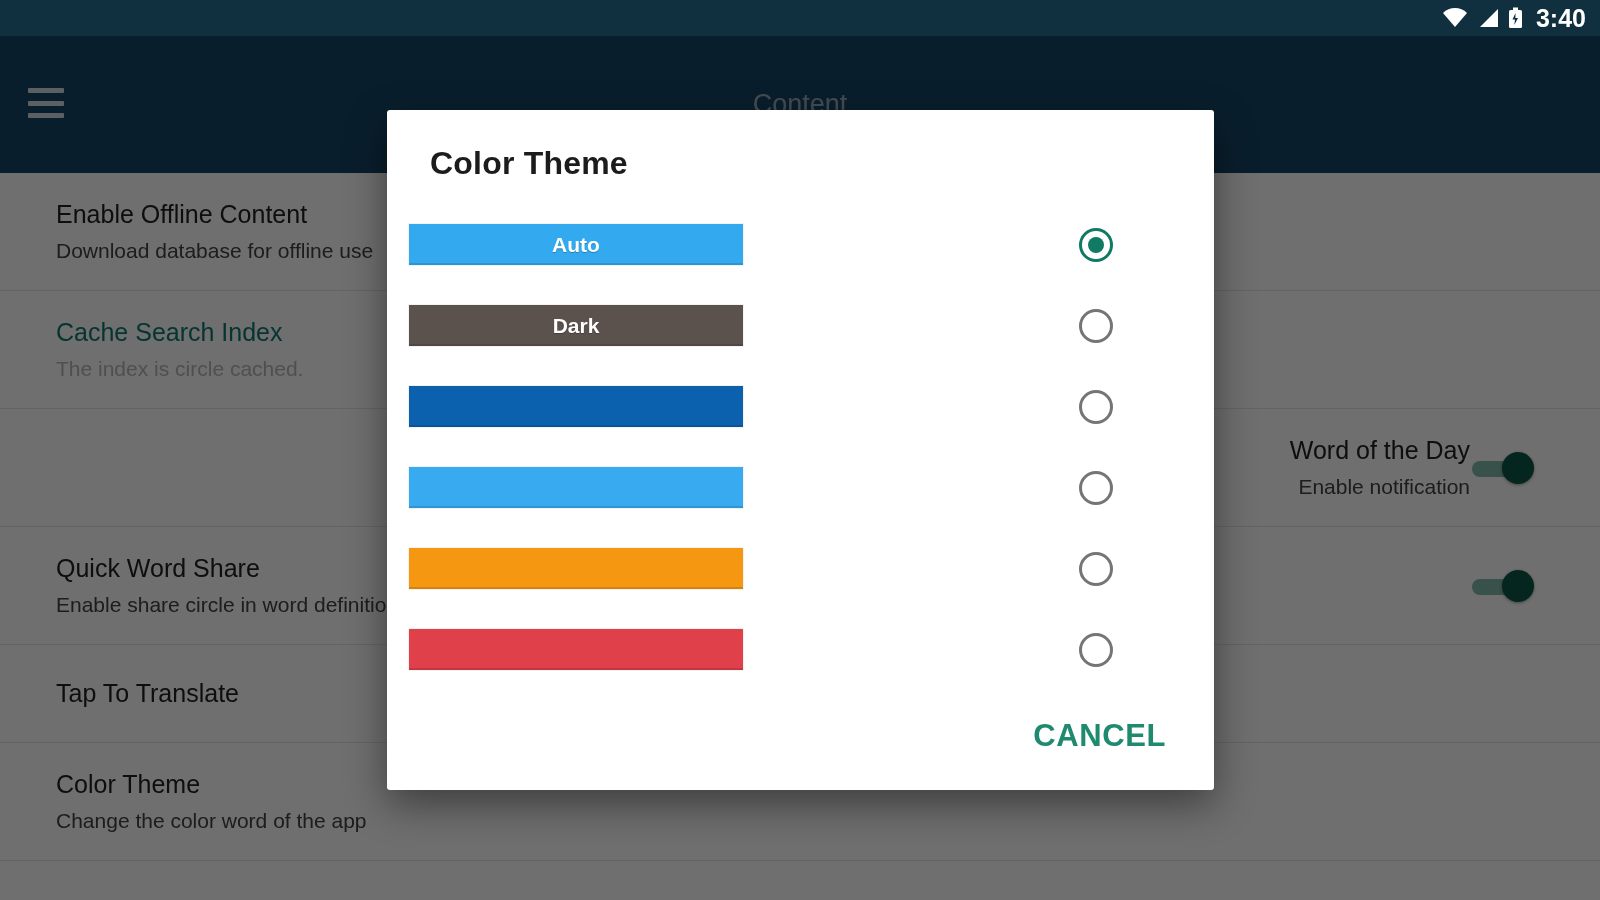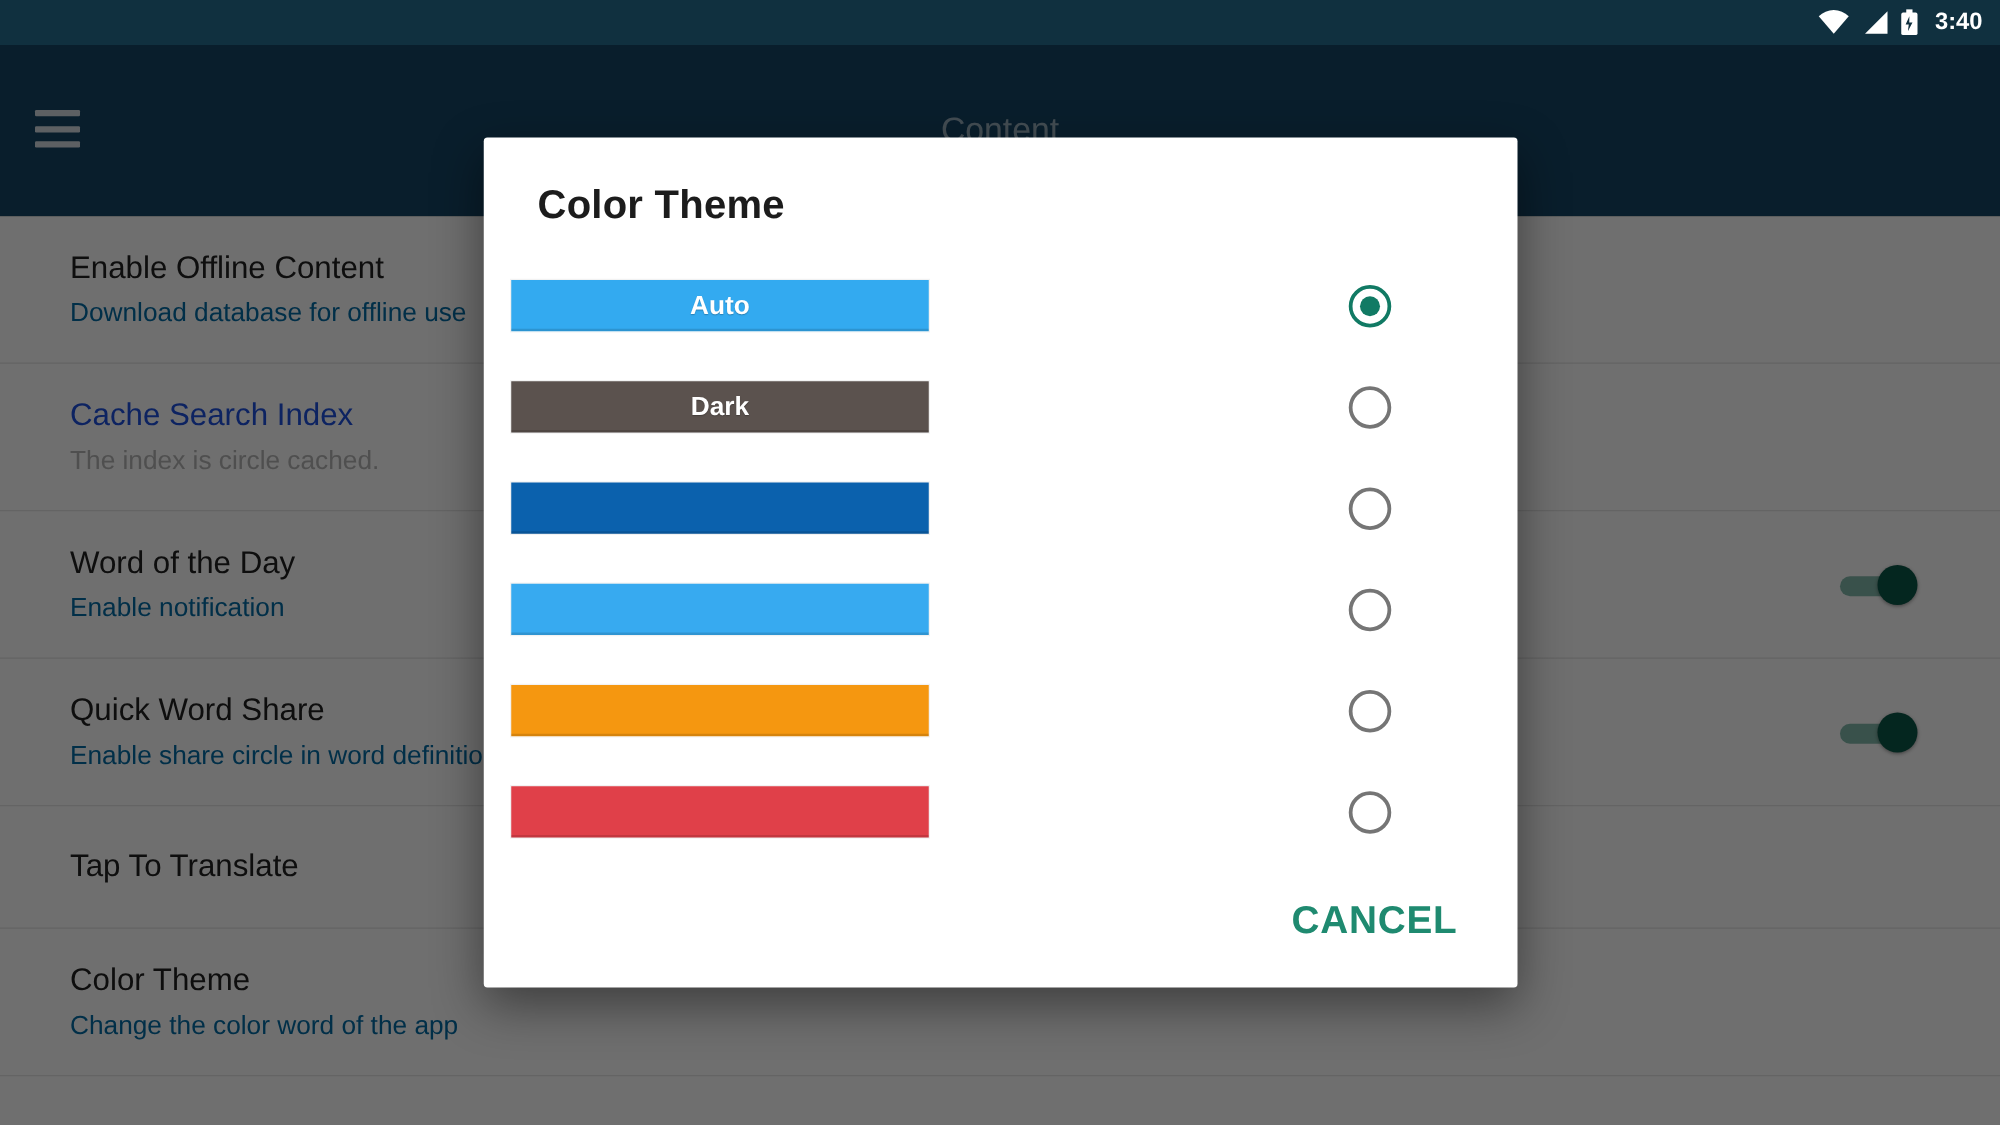--- a/index.html
+++ b/index.html
@@ -20,21 +20,21 @@
   #status-bar {
     position: absolute; left: 0; top: 0;
     width: 1600px; height: 36px;
     background: #10303f;
     display: flex; align-items: center; justify-content: flex-end;
     padding-right: 14px;
   }
   #status-icons { display: flex; align-items: center; gap: 9px; }
   .sicon { display: block; }
   #clock {
-    color: #ffffff; font-size: 19px; font-weight: bold;
+    color: #ffffff; font-size: 25px; font-weight: bold;
     letter-spacing: 0px; margin-left: 4px;
     font-family: "Liberation Sans", sans-serif;
   }
 
   
   #app-bar {
     position: absolute; left: 0; top: 36px;
     width: 1600px; height: 137px;
     background: #154463;
   }
@@ -66,23 +66,23 @@
     position: relative;
     padding: 0 56px 0 56px;
     border-bottom: 1px solid #dddddd;
     display: flex; align-items: center;
   }
   .srow .texts { flex: 1 1 auto; }
   .srow .title {
     font-size: 25px; color: #212121; line-height: 1.25;
   }
   .srow .sub {
-    font-size: 21px; color: #0369a1; margin-top: 7px; line-height: 1.25;
-  }
-  .srow.disabled .title { color: #1d4ed8; }
+    font-size: 21px; color: #404040; margin-top: 7px; line-height: 1.25;
+  }
+  .srow.disabled .title { color: #0f766e; }
   .srow.disabled .sub   { color: #b0b0b0; }
 
   
   .switch { position: relative; width: 74px; height: 34px; flex: 0 0 auto; }
   .switch .track {
     position: absolute; left: 2px; top: 10px;
     width: 60px; height: 16px; border-radius: 8px;
     background: #7fb3a6;
   }
   .switch .thumb {
@@ -197,21 +197,21 @@
           <div class="title">Enable Offline Content</div>
           <div class="sub">Download database for offline use</div>
         </div>
       </div>
       <div class="srow disabled" style="height: 118px;">
         <div class="texts">
           <div class="title">Cache Search Index</div>
           <div class="sub">The index is circle cached.</div>
         </div>
       </div>
-      <div class="srow" style="height: 118px;">
+      <div class="srow" style="height: 118px; text-align: right;">
         <div class="texts">
           <div class="title">Word of the Day</div>
           <div class="sub">Enable notification</div>
         </div>
         <div class="switch">
           <div class="track"></div>
           <div class="thumb"></div>
         </div>
       </div>
       <div class="srow" style="height: 118px;">

